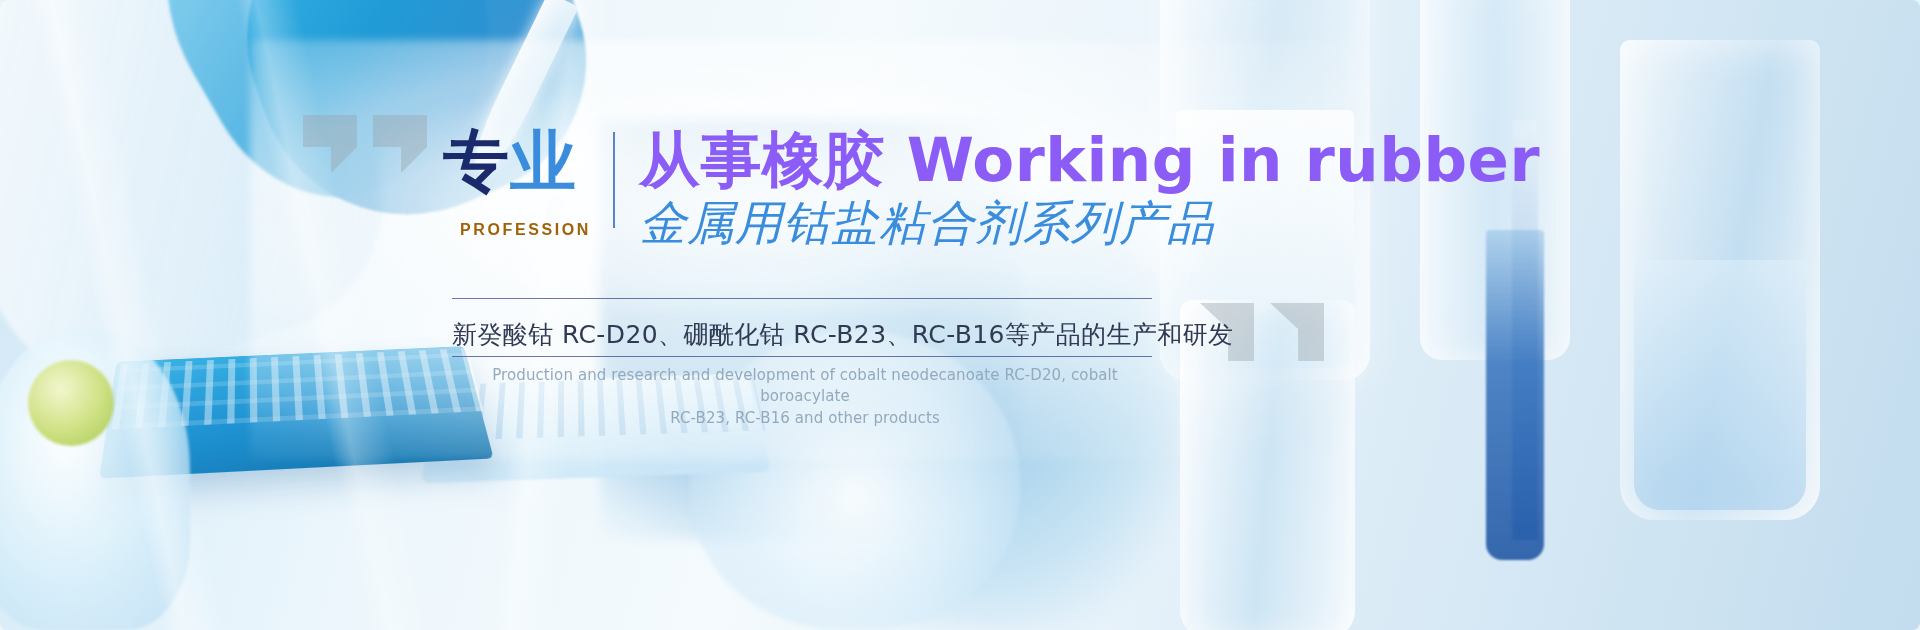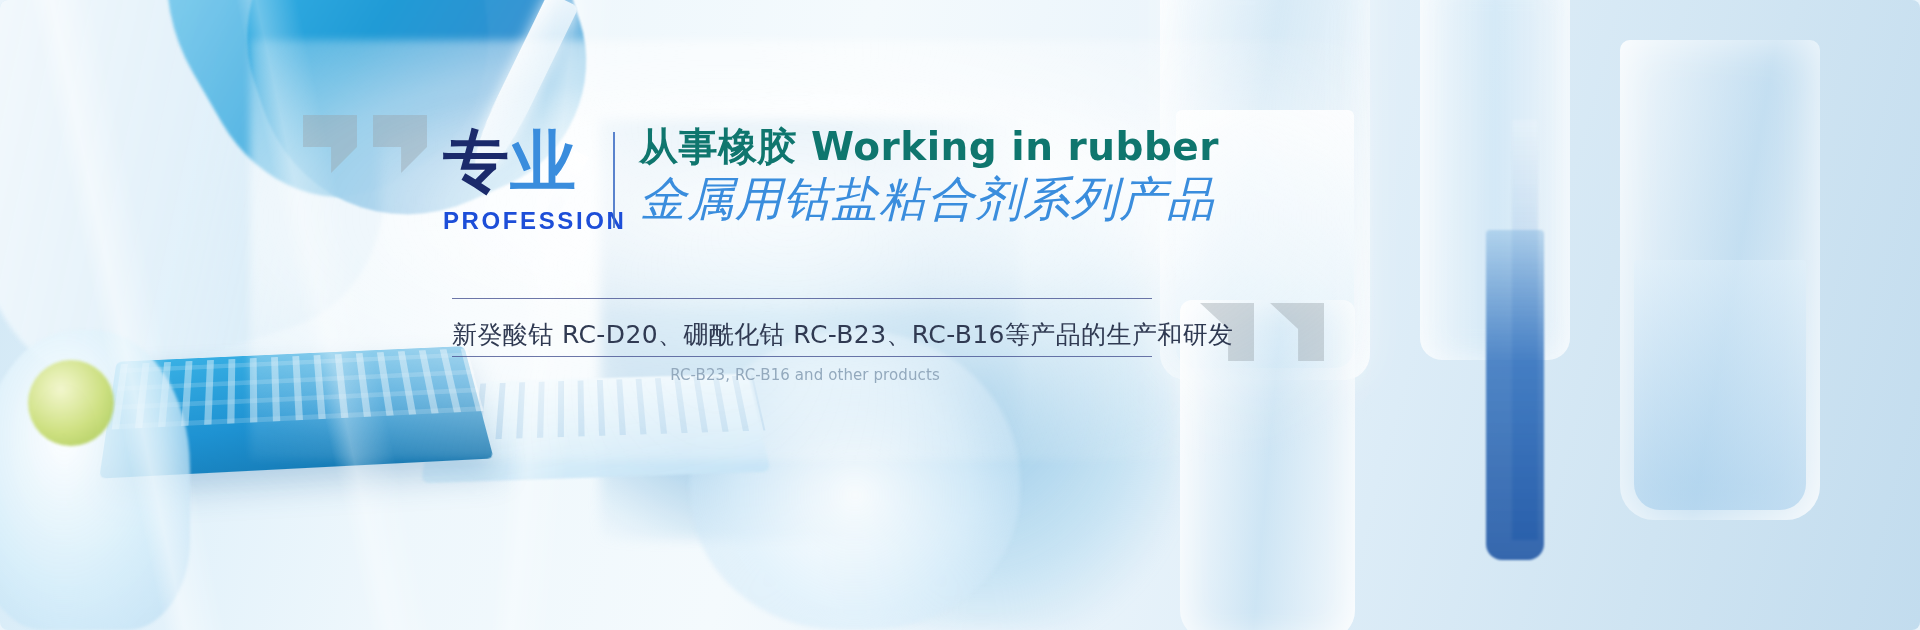--- a/index.html
+++ b/index.html
@@ -235,34 +235,34 @@
   
   .logo-block { width:150px; padding-top:4px; }
   .logo-cn {
     font-size:66px; font-weight:700; line-height:.96;
     letter-spacing:1px;
     font-family:"DejaVu Sans","Liberation Sans",sans-serif;
   }
   .logo-cn .c1 { color:#1b2a6b; }
   .logo-cn .c2 { color:#3a8ddd; }
   .logo-en {
-    margin-top:14px;
-    font-size:24px; font-weight:700; color:#1d4ed8;
+    margin-top:28px;
+    font-size:16px; font-weight:700; color:#a16207;
     letter-spacing:2.6px;
     text-align:right; padding-right:2px;
   }
 
   .v-divider {
     width:2px; height:96px; background:#3f6fc4;
     margin:6px 24px 0 20px; opacity:.85;
   }
 
   .headline { padding-top:0; }
   .hl1 {
-    font-size:39px; font-weight:700; color:#0f766e;
+    font-size:61px; font-weight:700; color:#8b5cf6;
     line-height:1.1; letter-spacing:.5px;
     white-space:nowrap;
     font-family:"DejaVu Sans","Liberation Sans",sans-serif;
   }
   .hl2 {
     margin-top:4px;
     font-size:47px; font-weight:500; color:#3a8ddd;
     line-height:1.12; letter-spacing:1px;
     white-space:nowrap;
     font-family:"DejaVu Sans","Liberation Sans",sans-serif;
@@ -352,17 +352,18 @@
 
     </div>
 
     <div class="rule top"></div>
 
     <div class="subline">新癸酸钴 RC-D20、硼酰化钴 RC-B23、RC-B16等产品的生产和研发</div>
 
     <div class="rule under"></div>
 
     <div class="eng-wrap" style="top:365px;">
+      <div class="eng" style="position:static;left:auto;top:auto;width:706px;">Production and research and development of cobalt neodecanoate RC-D20, cobalt boroacylate</div>
       <div class="eng" style="position:static;left:auto;top:auto;width:706px;">RC-B23, RC-B16 and other products</div>
     </div>
 
   </div>
 </div>
 
 </body></html>

